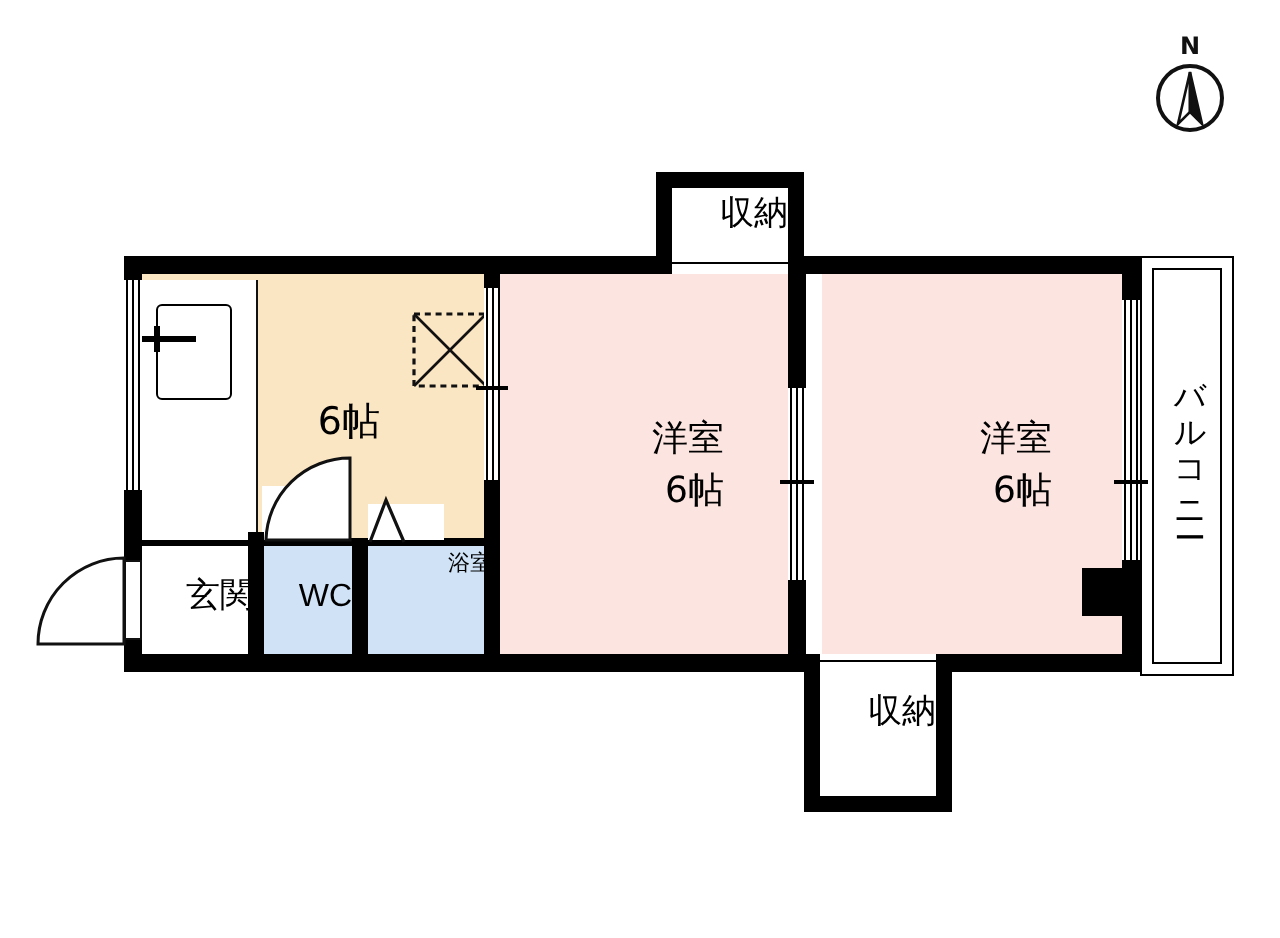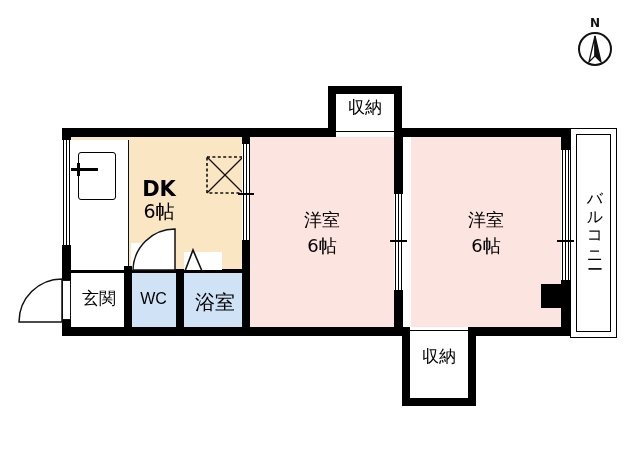--- a/index.html
+++ b/index.html
@@ -9,21 +9,21 @@
     background:#ffffff;
     font-family:"Liberation Sans","DejaVu Sans",sans-serif;
     overflow:hidden;
   }
   #stage{position:relative;width:640px;height:469px;background:#fff;}
 
   
   .wall{position:absolute;background:#000;}
   .fill{position:absolute;}
   .lbl{
-    position:absolute;color:#000;text-align:center;
+    position:absolute;color:#000;text-align:right;
     line-height:1.05;white-space:nowrap;
     font-family:"DejaVu Sans","Liberation Sans",sans-serif;
   }
   .thin{position:absolute;border:1.4px solid #000;background:transparent;}
   .hairline{position:absolute;background:#000;}
 
   
   .c-dk{background:#fbe6c4;}
   .c-room{background:#fce4e1;}
   .c-wet{background:#cfe2f6;}
@@ -104,28 +104,27 @@
 
   <div class="wall" style="left:394px;top:128px;width:9px;height:66px;"></div>
   <div class="wall" style="left:394px;top:290px;width:9px;height:46px;"></div>
 
   <div class="wall" style="left:398px;top:128px;width:10px;height:9px;"></div>
 
   <div class="thin" style="left:570px;top:128px;width:45px;height:208px;background:#fff;"></div>
   <div class="thin" style="left:576px;top:134px;width:33px;height:196px;border-width:1.2px;background:#fff;"></div>
   <div class="lbl vtext" style="left:583px;top:180px;width:20px;font-size:16px;">バルコニー</div>
 
-  <div class="lbl" style="left:128px;top:178px;width:62px;font-size:21px;font-weight:600;">DK</div>
   <div class="lbl" style="left:128px;top:202px;width:62px;font-size:19px;">6帖</div>
 
   <div class="lbl" style="left:71px;top:290px;width:56px;font-size:17px;">玄関</div>
 
   <div class="lbl" style="left:131px;top:291px;width:45px;font-size:16px;font-family:Liberation Sans, sans-serif;">WC</div>
 
-  <div class="lbl" style="left:184px;top:292px;width:62px;font-size:20px;">浴室</div>
+  <div class="lbl" style="left:184px;top:276px;width:62px;font-size:11px;">浴室</div>
 
   <div class="lbl" style="left:282px;top:211px;width:80px;font-size:18px;">洋室</div>
   <div class="lbl" style="left:282px;top:237px;width:80px;font-size:18px;">6帖</div>
 
   <div class="lbl" style="left:446px;top:211px;width:80px;font-size:18px;">洋室</div>
   <div class="lbl" style="left:446px;top:237px;width:80px;font-size:18px;">6帖</div>
 
   <div class="fill c-white" style="left:62px;top:140px;width:9px;height:105px;"></div>
   <div class="hairline" style="left:63px;top:140px;width:1.2px;height:105px;"></div>
   <div class="hairline" style="left:66px;top:140px;width:1.2px;height:105px;"></div>

